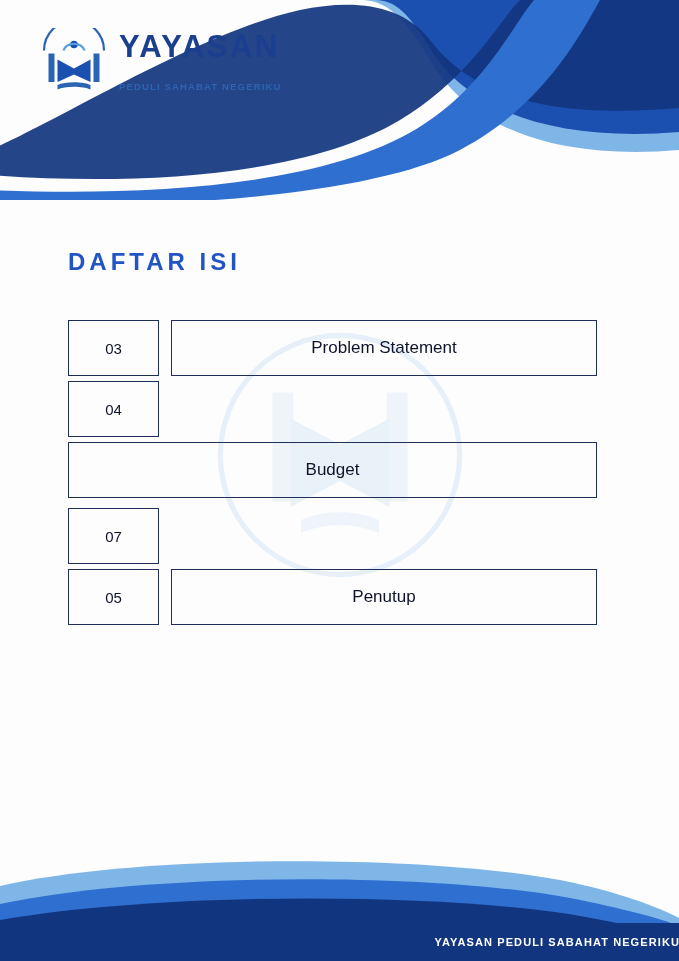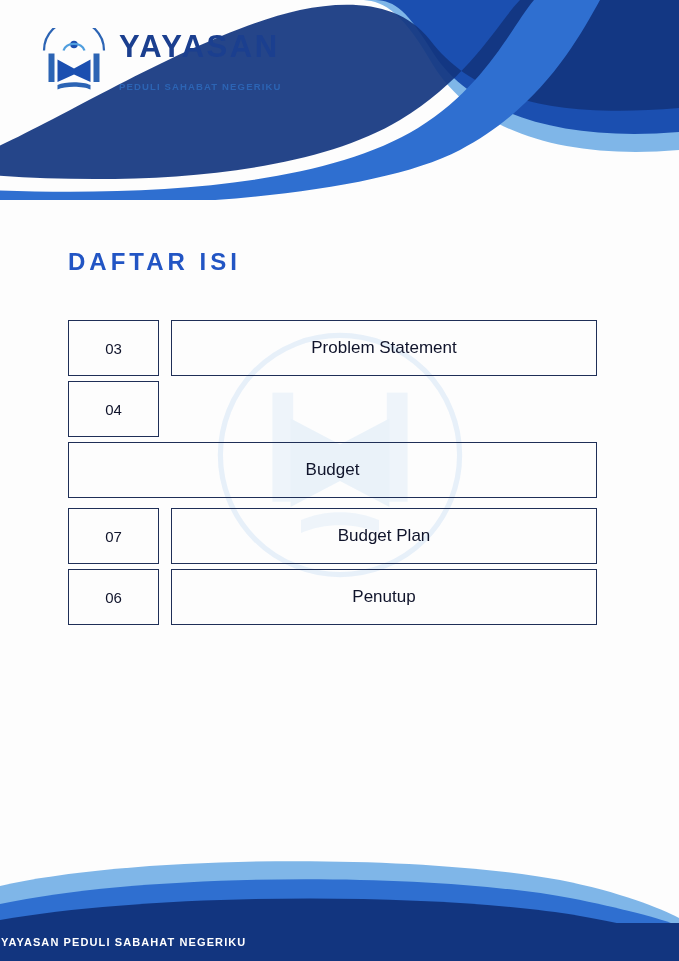--- a/index.html
+++ b/index.html
@@ -139,21 +139,21 @@
   }
   .footer-bar {
     position: absolute;
     left: 1px;
     bottom: 0;
     width: 679px;
     height: 38px;
     background: #12357f;
     display: flex;
     align-items: center;
-    justify-content: flex-start;
+    justify-content: flex-end;
     z-index: 4;
   }
   .footer-text {
     color: #ffffff;
     font-size: 11px;
     font-weight: bold;
     letter-spacing: 1.1px;
   }
 </style>
 </head>
@@ -207,25 +207,24 @@
 
     <div class="toc-row">
       <div class="toc-title">Budget</div>
     </div>
 
     <div class="toc-row">
     </div>
 
     <div class="toc-row">
       <div class="toc-num">07</div>
-      <div class="toc-title">Budget Plan</div>
-    </div>
-
-    <div class="toc-row">
-      <div class="toc-num">06</div>
+    </div>
+
+    <div class="toc-row">
+      <div class="toc-num">05</div>
       <div class="toc-title">Penutup</div>
     </div>
 
   </div>
 
   <svg class="footer-deco" viewBox="0 0 679 115" preserveAspectRatio="none">
     <path d="M0,40 C140,8 420,8 560,34 C620,46 660,62 679,72 L679,115 L0,115 Z" fill="#7fb6e8"></path>
     <path d="M0,58 C150,26 430,26 570,52 C620,62 660,72 679,80 L679,115 L0,115 Z" fill="#2f6fd0"></path>
     <path d="M0,74 C160,46 440,46 580,70 C625,78 660,86 679,92 L679,115 L0,115 Z" fill="#12357f"></path>
   </svg>

